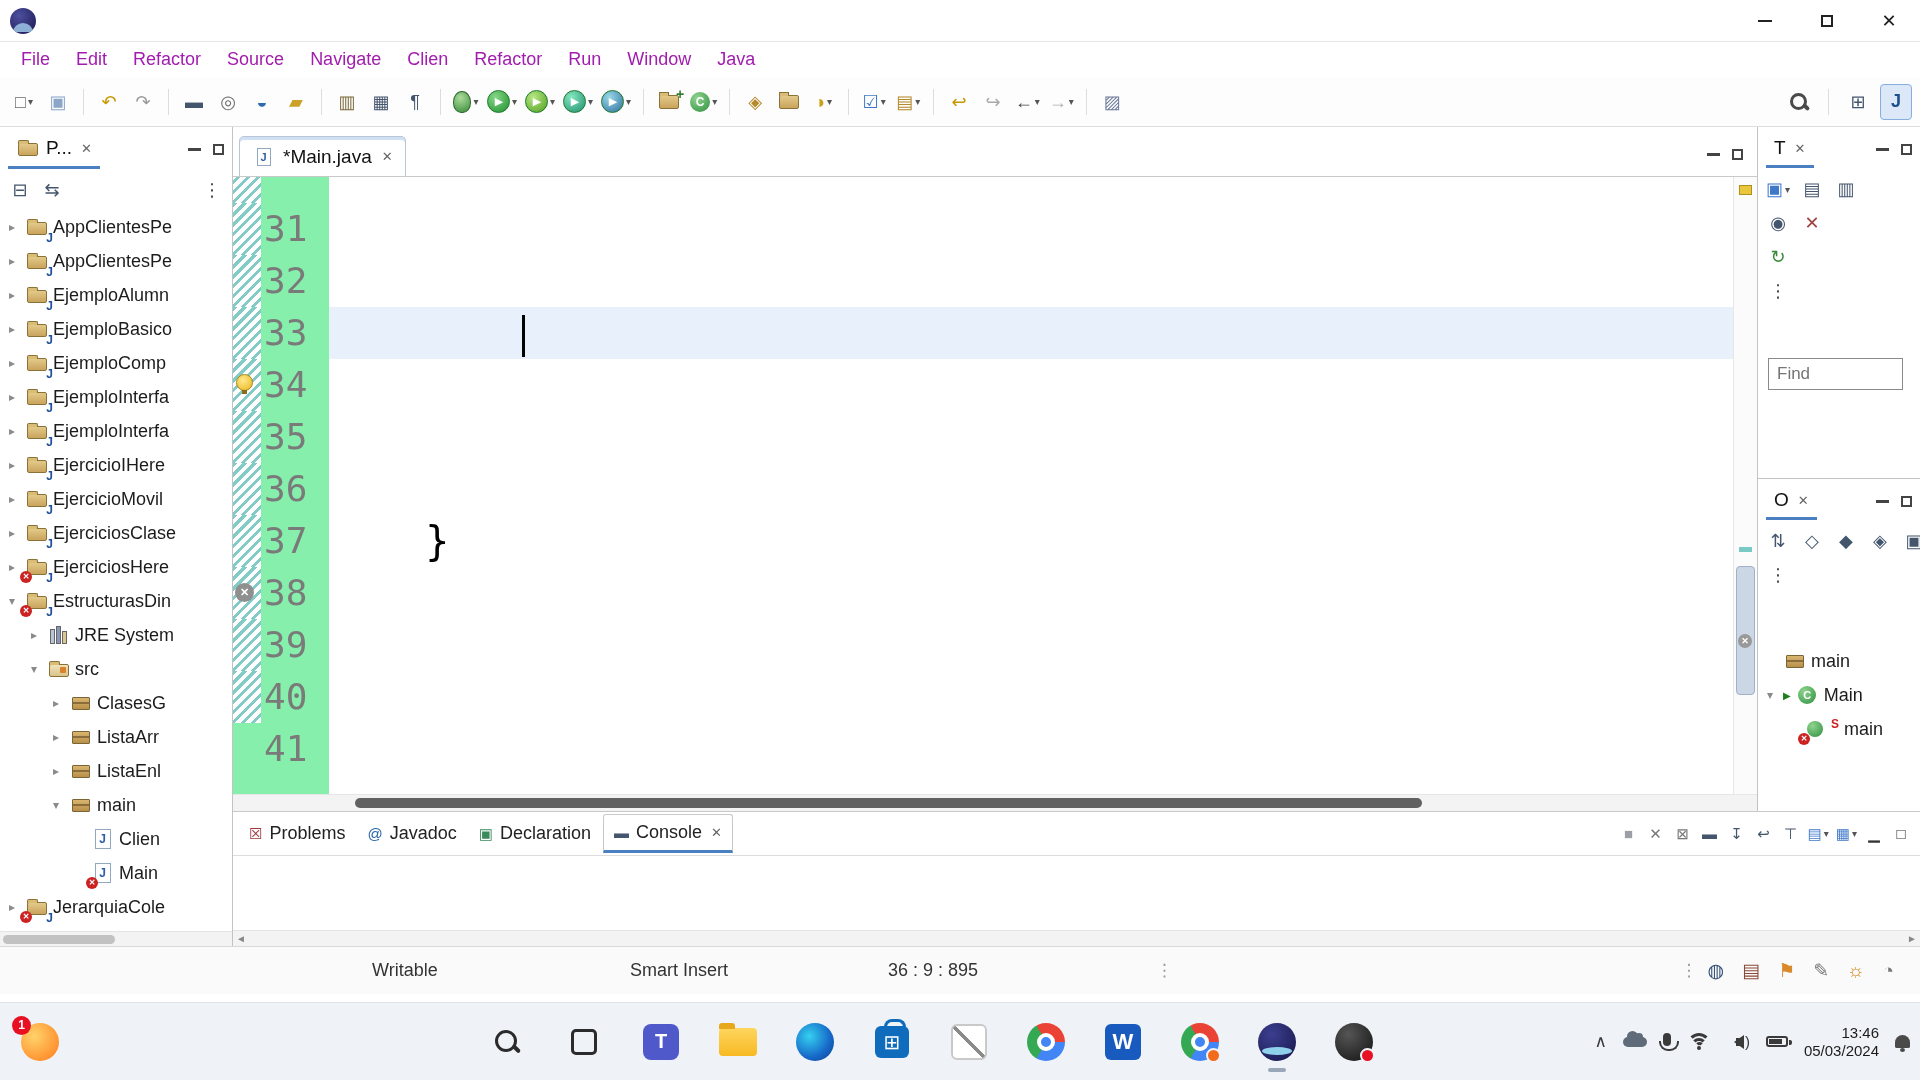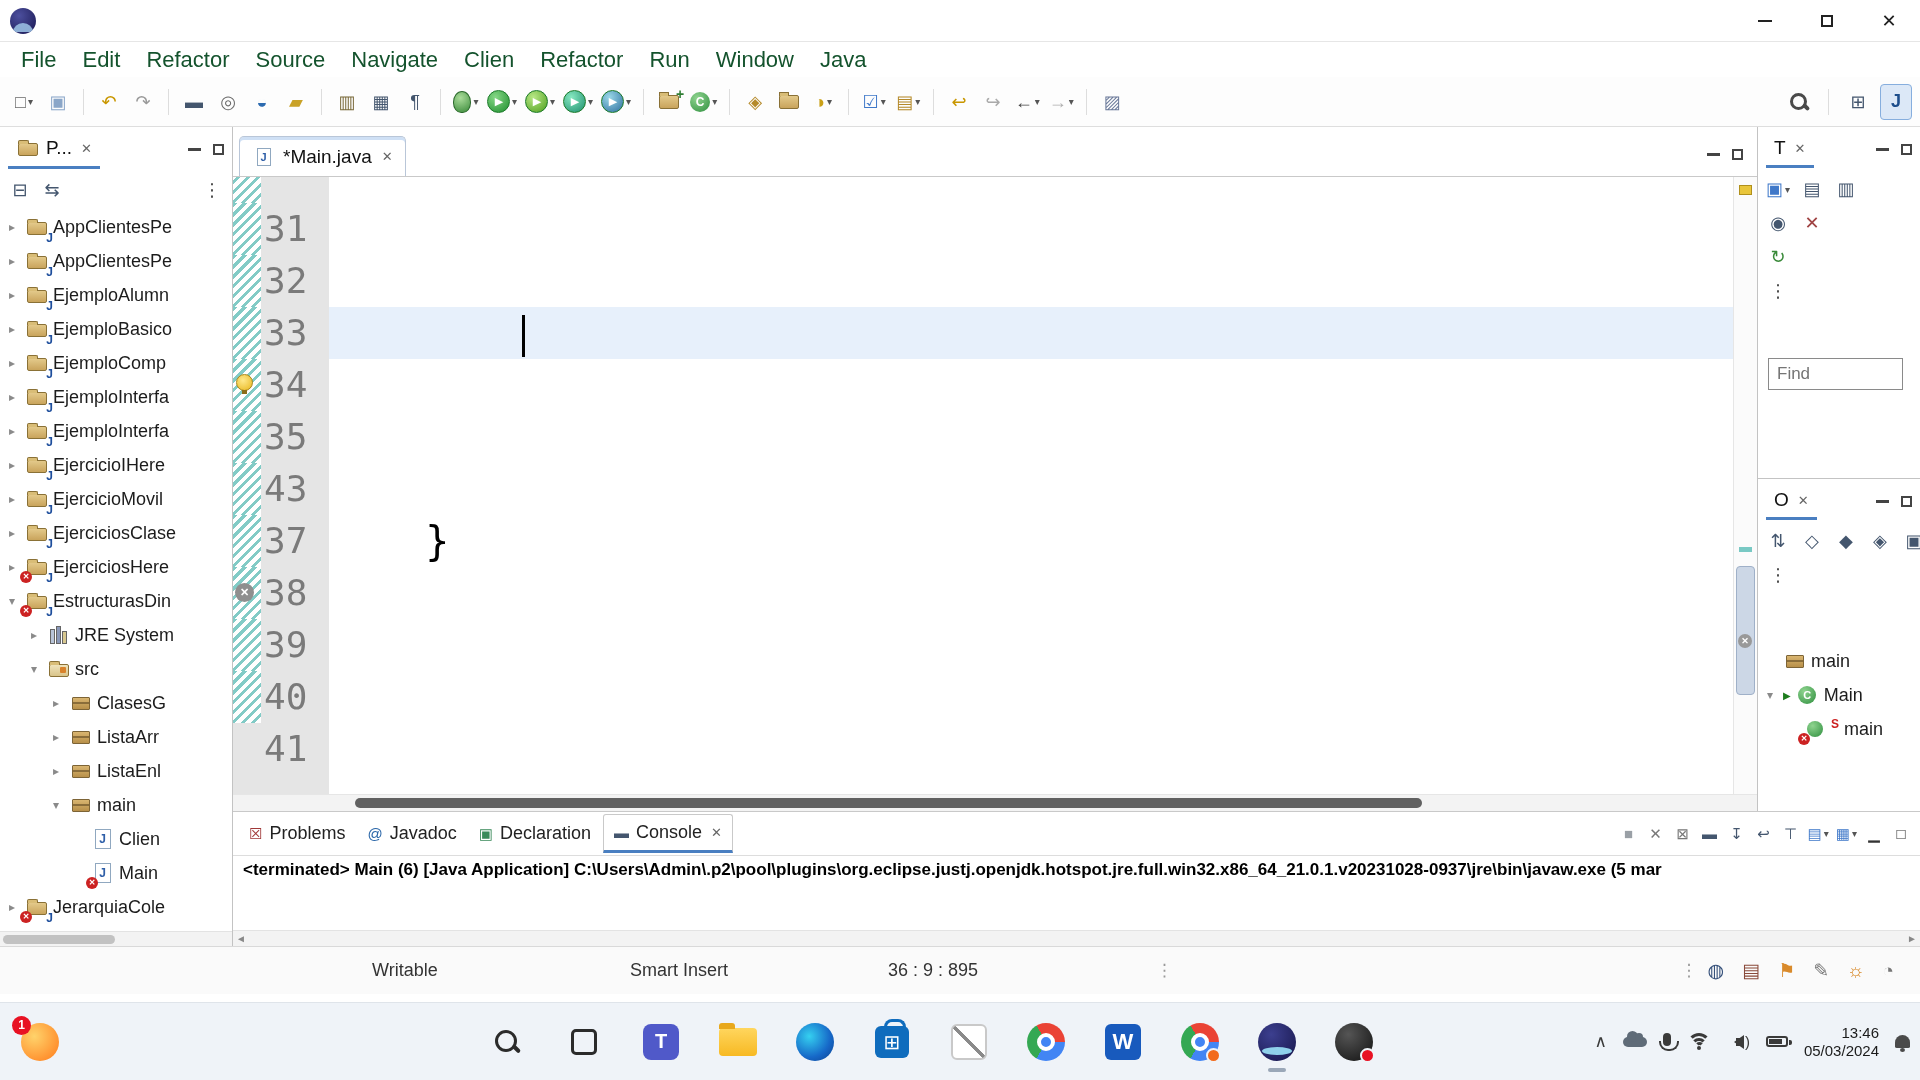--- a/index.html
+++ b/index.html
@@ -16,21 +16,21 @@
     background:#9fc6e8;border-radius:50% 50% 0 0/100% 100% 0 0;opacity:.85}
   .title-text{font-size:17px;color:#1d1d1d;white-space:nowrap}
   .win-controls{margin-left:auto;display:flex;height:100%}
   .win-btn{width:62px;display:flex;align-items:center;justify-content:center}
   .wmin{width:14px;height:2px;background:#222;display:block}
   .wmax{width:12px;height:12px;border:2px solid #222;display:block}
   .wclose{font-size:18px;color:#222}
 
   
   .menubar{height:35px;flex:none;display:flex;align-items:center;background:#fff;padding-left:8px}
-  .menu-item{padding:5px 13px;font-size:22px;color:#14532d;border-radius:3px}
+  .menu-item{padding:5px 13px;font-size:18px;color:#a21caf;border-radius:3px}
 
   
   .toolbar{height:50px;flex:none;display:flex;align-items:center;background:#fdfdfd;
     border-bottom:1px solid #dedede;padding:0 8px}
   .tb-left{display:flex;align-items:center;gap:2px;flex:1;overflow:hidden}
   .tb-right{display:flex;align-items:center;gap:6px}
   .tbtn{height:36px;min-width:32px;display:flex;align-items:center;justify-content:center;
     gap:2px;border-radius:3px;padding:0 3px;flex:none}
   .g{font-size:18px;line-height:1}
   .dd{font-size:10px;color:#555}
@@ -117,21 +117,21 @@
   .top-row{flex:1;display:flex;min-height:0}
   .editor-wrap{flex:1;display:flex;flex-direction:column;min-width:0;background:#fff}
   .editor-tabs{height:50px;flex:none;display:flex;align-items:flex-end;background:#fff;
     border-bottom:1px solid #c9c9c9;padding:0 6px;gap:4px}
   .etab{display:flex;align-items:center;gap:8px;padding:8px 12px;font-size:19px;color:#111;
     background:#fff;border:1px solid #b9c6d8;border-bottom:none;border-radius:5px 5px 0 0;
     box-shadow:inset 0 3px 0 #cfe0f5}
   .etab .jfile{width:14px;height:18px;line-height:16px;font-size:11px}
   .etab-ctrl{display:flex;gap:12px;align-items:center;margin:0 8px 16px}
   .editor-body{flex:1;display:flex;min-height:0}
-  .gutter{width:96px;flex:none;overflow:hidden;background:#e5e5e5}
+  .gutter{width:96px;flex:none;overflow:hidden;background:#86efac}
   .ginner{margin-top:-26px}
   .gline{height:52px;display:flex}
   .ann{width:28px;flex:none;position:relative}
   .ann.hatch{background:repeating-linear-gradient(135deg,#82cbc6 0 3px,#fff 3px 7px)}
   .lnum{font:36px/52px "DejaVu Sans Mono",monospace;color:#7a7a7a;padding-left:3px}
   .bulb{position:absolute;left:3px;top:15px;width:17px;height:17px;border-radius:50%;
     border:1px solid #a8861a;background:radial-gradient(circle at 40% 35%,#ffe98c,#e8b61c)}
   .bulb::after{content:"";position:absolute;left:5px;bottom:-4px;width:5px;height:4px;background:#8a6d1a}
   .ecirc{position:absolute;left:2px;top:16px;width:19px;height:19px;border-radius:50%;
     background:#8f8f8f;color:#fff;font:bold 11px/19px "Liberation Sans",sans-serif;text-align:center}
@@ -682,21 +682,21 @@
                       <span class="bulb"></span>
                     </span>
                     <span class="lnum">34</span>
                   </div>
                   <div class="gline">
                     <span class="ann hatch"></span>
                     <span class="lnum">35</span>
                   </div>
                   <div class="gline">
                     <span class="ann hatch"></span>
-                    <span class="lnum">43</span>
+                    <span class="lnum">36</span>
                   </div>
                   <div class="gline">
                     <span class="ann hatch"></span>
                     <span class="lnum">37</span>
                   </div>
                   <div class="gline">
                     <span class="ann hatch">
                       <span class="ecirc">✕</span>
                     </span>
                     <span class="lnum">38</span>
@@ -905,21 +905,20 @@
               </div>
               <div class="tbtn">
                 <span class="g" style="color: rgb(51, 51, 51);">▁</span>
               </div>
               <div class="tbtn">
                 <span class="g" style="color: rgb(51, 51, 51);">□</span>
               </div>
             </div>
         </div>
         <div class="console-body">
-          <div class="cheader">&lt;terminated&gt; Main (6) [Java Application] C:\Users\Admin\.p2\pool\plugins\org.eclipse.justj.openjdk.hotspot.jre.full.win32.x86_64_21.0.1.v20231028-0937\jre\bin\javaw.exe (5 mar</div>
         </div>
         <div class="chsb">
           <span class="arr">◄</span>
           <span class="track"></span>
           <span class="arr">►</span>
         </div>
       </div>
     </div>
 
   </div>

